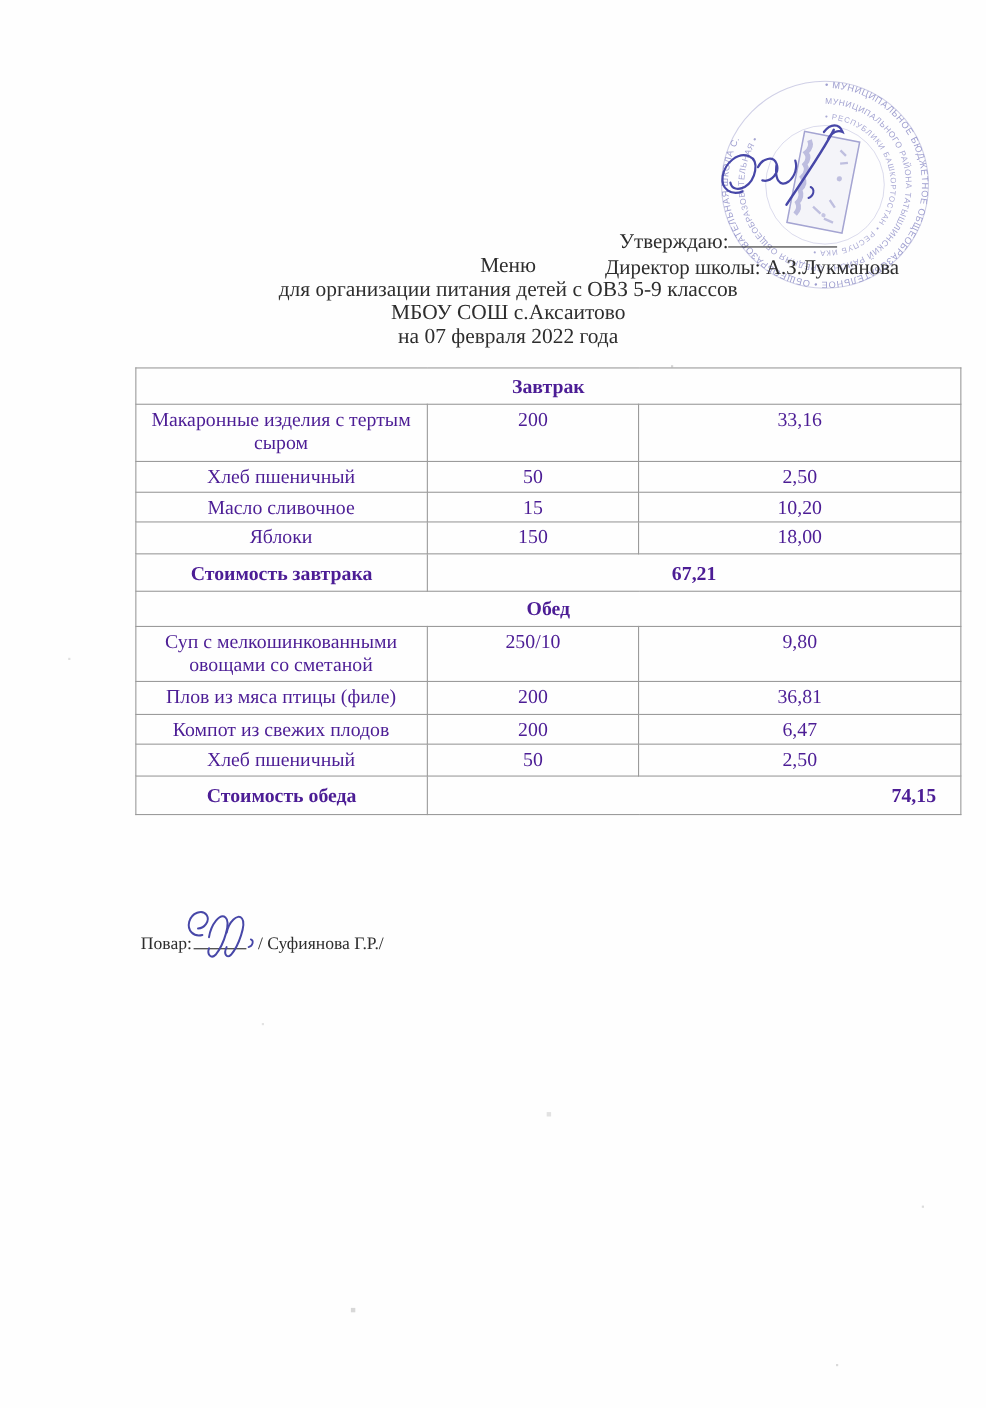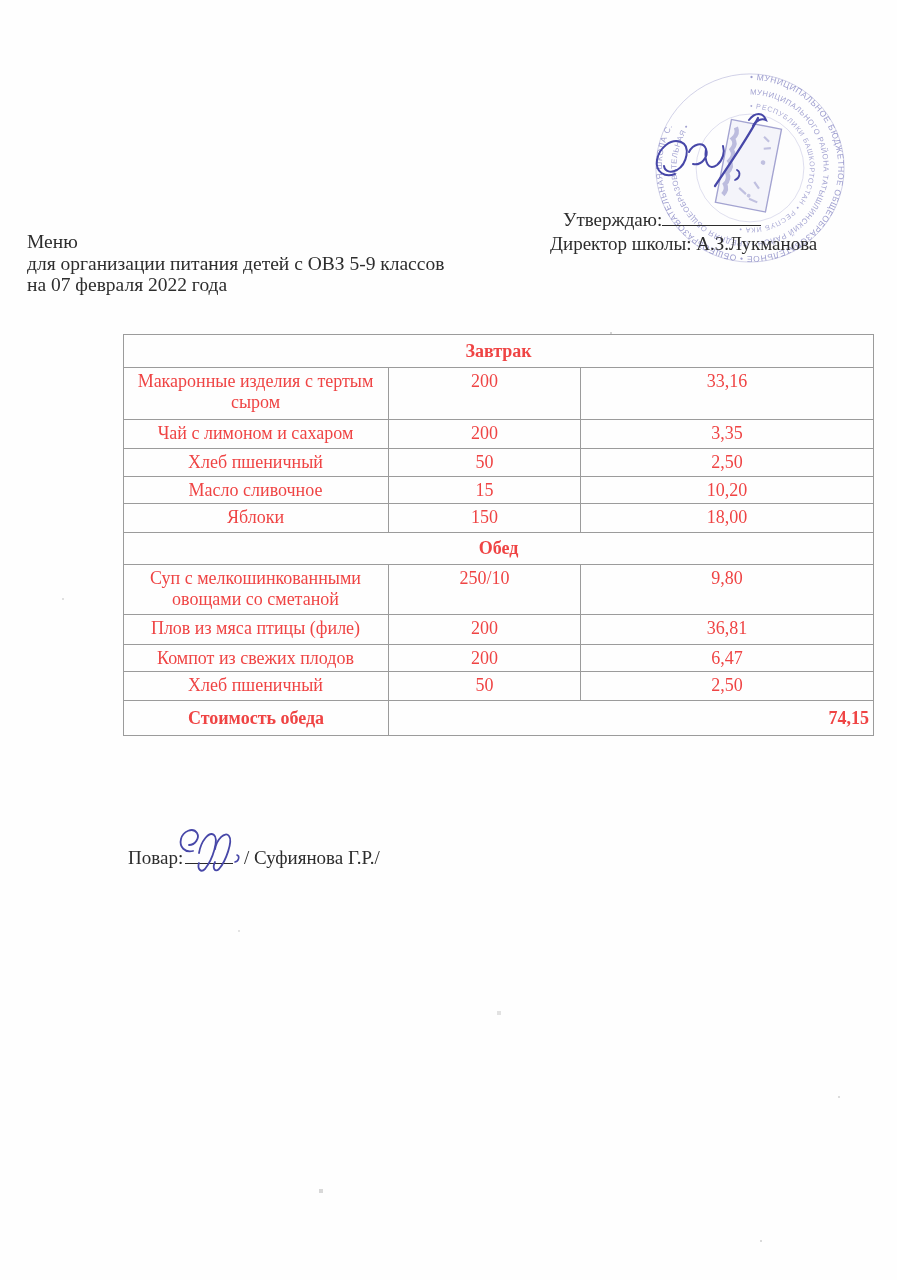--- a/index.html
+++ b/index.html
@@ -28,34 +28,34 @@
 
   
   .approve-block { position: absolute; left: 550px; top: 164px; font-size: 19px; line-height: 24px; white-space: nowrap; }
   .approve-line1 { padding-left: 13px; margin-top: 44px; }
   .sig-underline-dir { display: inline-block; width: 99px; height: 17px;
     border-bottom: 1.6px solid #2c2c2c; vertical-align: baseline; }
   .dir-sig { position: absolute; left: 645px; top: 108px; width: 135px; height: 88px; }
 
   
   .title-block { position: absolute; left: 27px; top: 231px; width: 870px;
-    font-size: 19.5px; line-height: 21.6px; }
+    text-align: center; font-size: 19.5px; line-height: 21.6px; }
 
   
   table.menu { position: absolute; left: 123px; top: 334px; width: 750px;
-    border-collapse: collapse; font-size: 18px; color: #ef4444; table-layout: fixed; }
+    border-collapse: collapse; font-size: 18px; color: #4c1d95; table-layout: fixed; }
   table.menu td { border: 1px solid #9b9b9b; vertical-align: top; padding: 3px 5px 2px 5px; text-align: center; }
   table.menu td.section-cell { text-align: center; font-weight: bold; vertical-align: middle; padding: 2px; }
   table.menu td.total-label-cell { text-align: center; font-weight: bold; vertical-align: middle; }
   table.menu td.total-value-center { text-align: center; font-weight: bold; vertical-align: middle; }
-  table.menu td.total-value-right { text-align: right; font-weight: bold; vertical-align: middle; padding-right: 4px; }
+  table.menu td.total-value-right { text-align: right; font-weight: bold; vertical-align: middle; padding-right: 22px; }
   table.menu td.dish-cell { padding-left: 4px; line-height: 21px; }
 
   
-  .cook-line { position: absolute; left: 128px; top: 847px; font-size: 19px; white-space: nowrap; }
+  .cook-line { position: absolute; left: 128px; top: 847px; font-size: 16px; white-space: nowrap; }
   .sig-underline-cook { display: inline-block; width: 48px; height: 16px;
     border-bottom: 1.5px solid #2b2b2b; position: relative; margin: 0 6px 0 2px; }
   .cook-sig { position: absolute; left: -14px; bottom: -10px; width: 78px; height: 52px; overflow: visible; }
   .ink { stroke: #4747a8; fill: none; stroke-linecap: round; }
 </style>
 </head>
 <body>
 
 <div class="page">
 
@@ -101,58 +101,58 @@
     <path class="ink" stroke-width="2" d="M30,66 C20,70 10,64 12,52 C14,40 26,30 36,34 C46,38 42,56 32,62 C26,65 20,64 19,58"></path>
     <path class="ink" stroke-width="2" d="M44,44 C48,36 58,33 61,41 C64,49 56,58 48,56 M61,41 C59,55 64,63 72,57 C78,52 80,44 78,38"></path>
     <path class="ink" stroke-width="2.3" d="M113,10 C104,28 86,54 70,78"></path>
     <path class="ink" stroke-width="2" d="M104,12 C110,4 118,4 121,12 C117,10 111,12 108,18"></path>
     <path class="ink" stroke-width="1.8" d="M92,62 C96,64 95,70 90,72"></path>
   </svg>
 
   <div class="title-block">
     <div>Меню</div>
     <div>для организации питания  детей с ОВЗ 5-9 классов</div>
+    <div>МБОУ СОШ с.Аксаитово</div>
     <div>на 07 февраля  2022 года</div>
   </div>
 
   <table class="menu">
     <colgroup>
         <col style="width:265px">
         <col style="width:192px">
         <col style="width:293px">
       </colgroup>
 
     <tbody>
         <tr style="height:33px">
       <td colspan="3" class="section-cell">Завтрак</td>
     </tr>
     <tr style="height:52px">
       <td class="dish-cell">Макаронные изделия с тертым сыром</td>
       <td>200</td>
       <td>33,16</td>
     </tr>
-    <tr style="height:29px">
-      <td class="dish-cell">Чай с лимоном и сахаром</td>
-      <td>200</td>
-      <td>3,35</td>
-    </tr>
     <tr style="height:28px">
       <td class="dish-cell">Хлеб пшеничный</td>
       <td>50</td>
       <td>2,50</td>
     </tr>
     <tr style="height:18px">
       <td class="dish-cell">Масло сливочное</td>
       <td>15</td>
       <td>10,20</td>
     </tr>
     <tr style="height:29px">
       <td class="dish-cell">Яблоки</td>
       <td>150</td>
       <td>18,00</td>
+    </tr>
+    <tr style="height:34px">
+      <td class="total-label-cell">Стоимость завтрака</td>
+      <td colspan="2" class="total-value-center">67,21</td>
     </tr>
 
     <tr style="height:32px">
       <td colspan="3" class="section-cell">Обед</td>
     </tr>
     <tr style="height:50px">
       <td class="dish-cell">Суп с мелкошинкованными овощами со сметаной</td>
       <td>250/10</td>
       <td>9,80</td>
     </tr>

